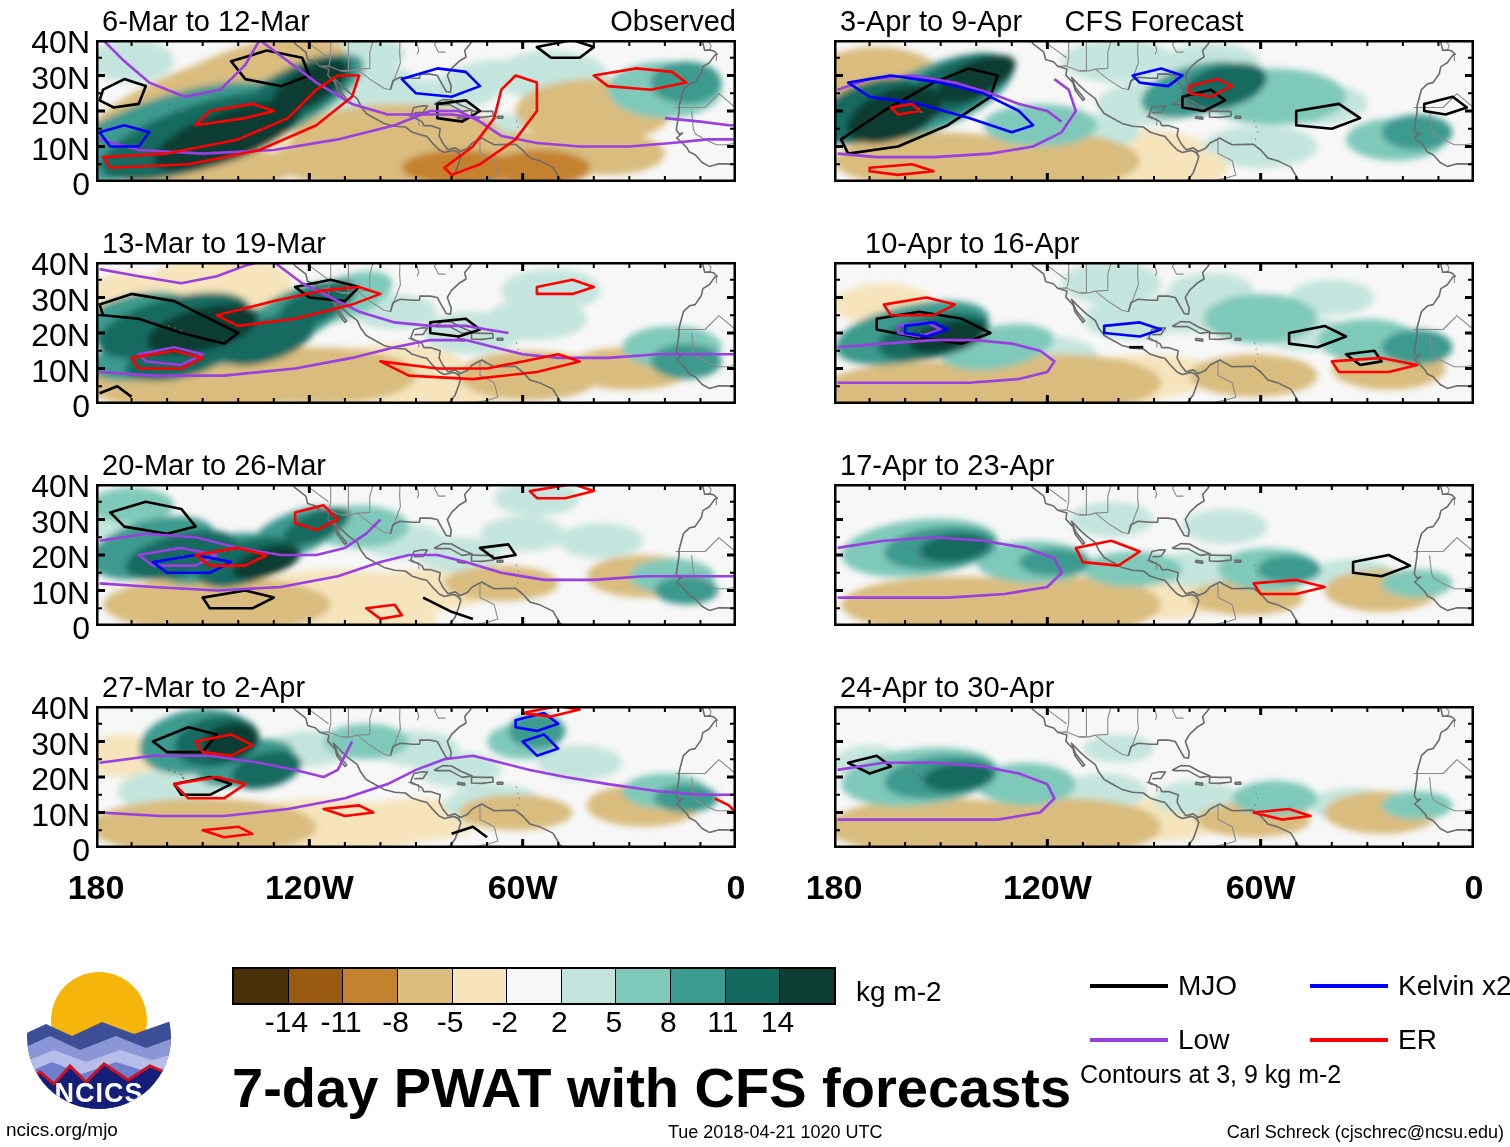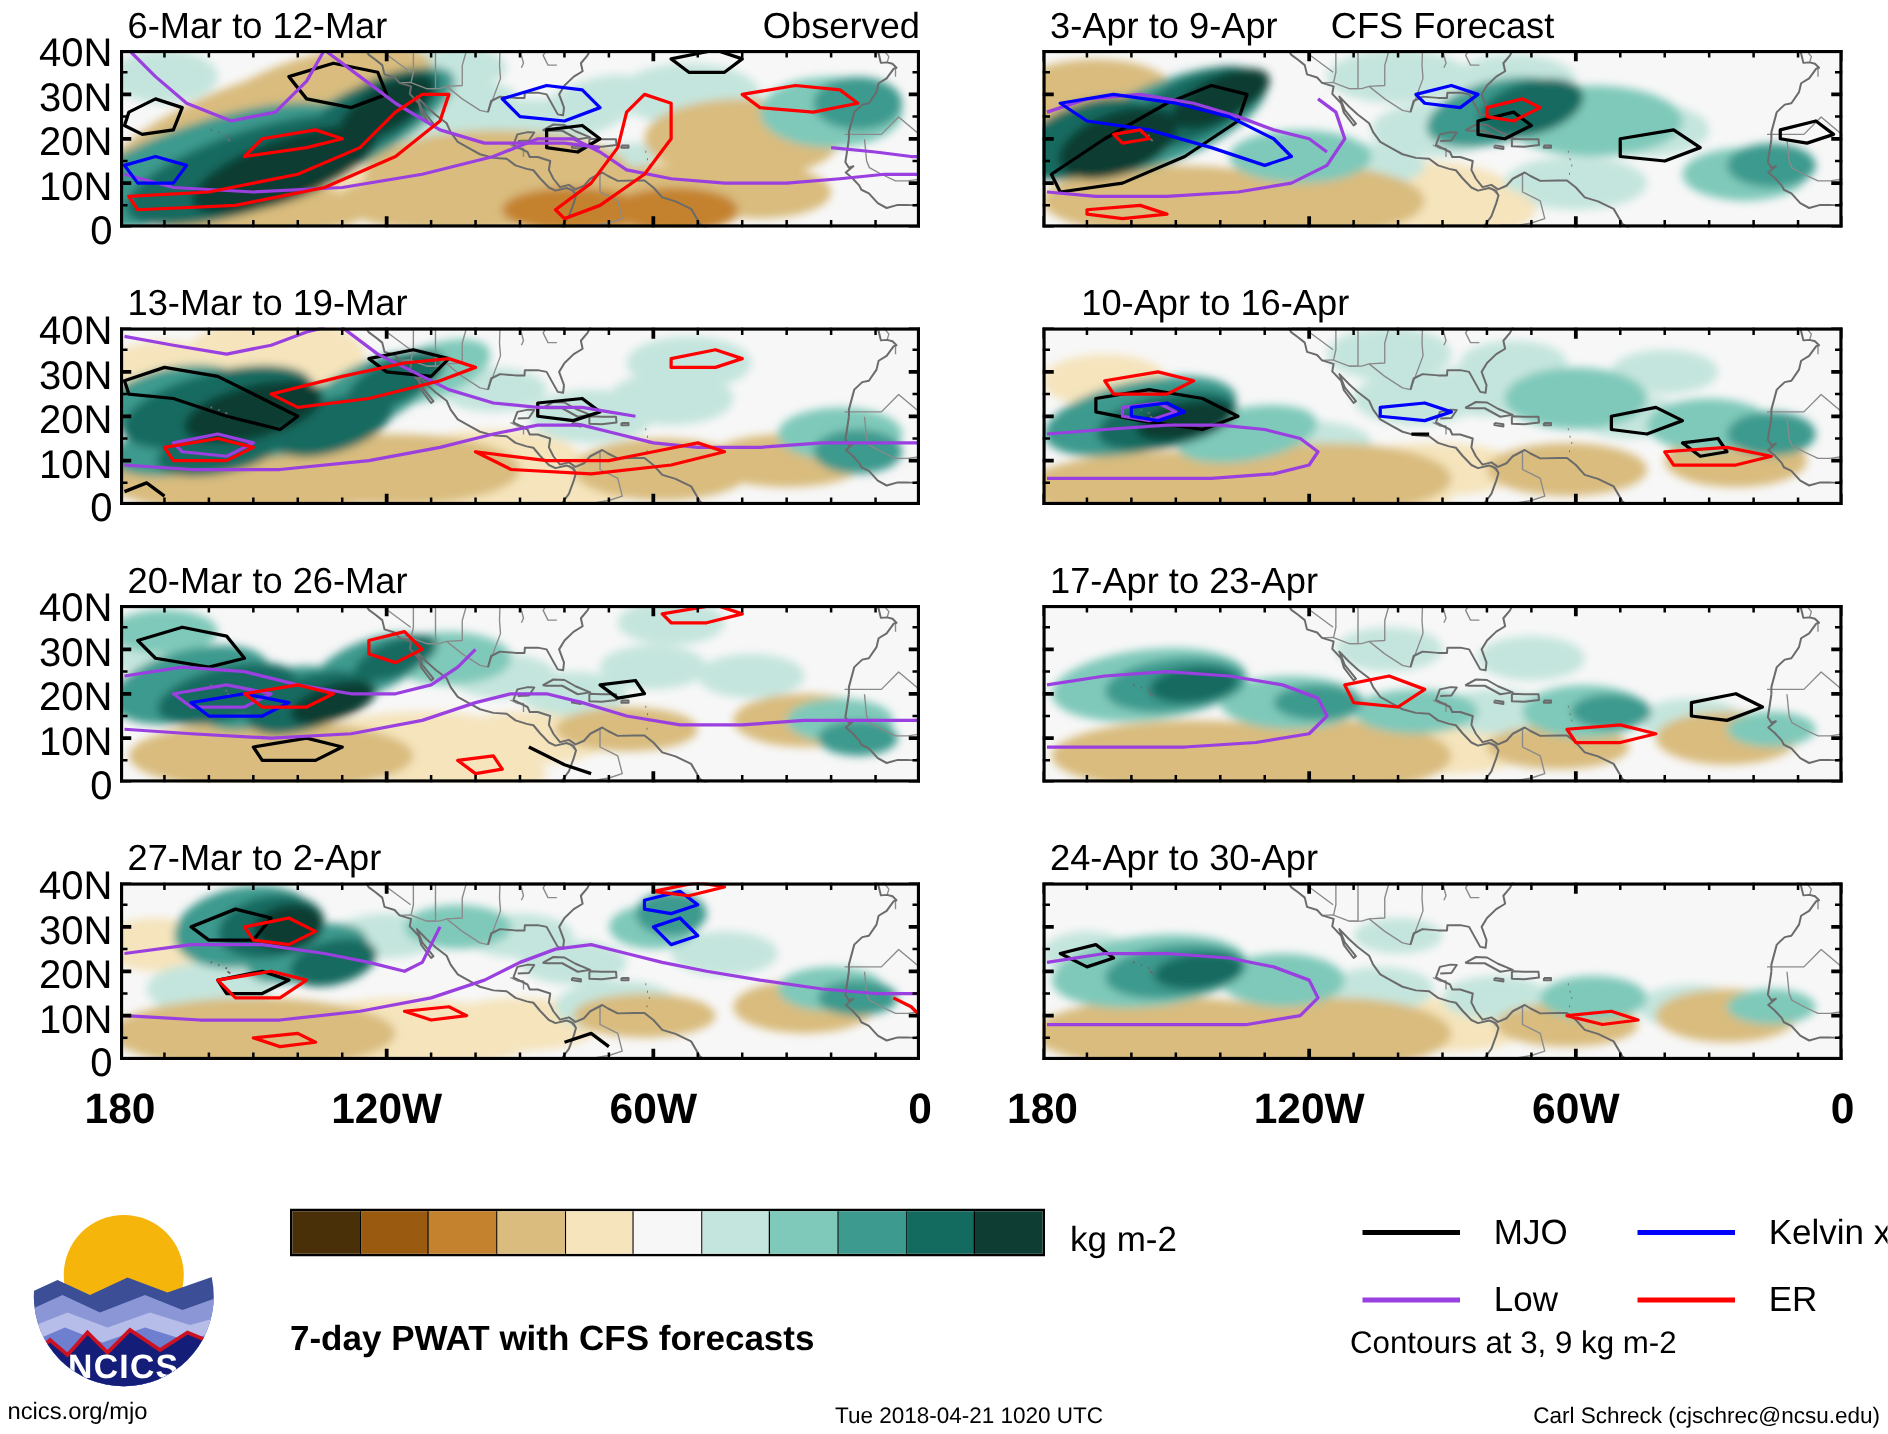--- a/index.html
+++ b/index.html
@@ -10,23 +10,23 @@
   .panel-sub{position:absolute;font-size:29px;line-height:1;white-space:nowrap;}
   .ylab{position:absolute;font-size:32px;text-align:right;line-height:1;white-space:nowrap;}
   .xlab{position:absolute;font-size:34px;text-align:center;line-height:1;white-space:nowrap;font-weight:bold;}
   .cbar-wrap{position:absolute;}
   .cbar{display:flex;border:2px solid #000;height:34px;width:600px;}
   .cbar div{flex:1 1 0;border-right:1px solid #000;}
   .cbar div:last-child{border-right:none;}
   .cbar-ticks{position:relative;width:600px;height:34px;}
   .cbar-ticks span{position:absolute;font-size:30px;transform:translateX(-50%);top:0;white-space:nowrap;}
   .cbar-units{position:absolute;font-size:28px;white-space:nowrap;}
-  .maintitle{position:absolute;font-size:28px;font-weight:bold;white-space:nowrap;}
+  .maintitle{position:absolute;font-size:56px;font-weight:bold;white-space:nowrap;}
   .legend{position:absolute;}
-  .legrow{position:absolute;display:flex;align-items:center;gap:27px;}
+  .legrow{position:absolute;display:flex;align-items:center;gap:10px;}
   .legline{width:78px;height:4px;display:block;}
   .legtext{font-size:28px;white-space:nowrap;}
   .legnote{position:absolute;font-size:25px;white-space:nowrap;}
   .foot{position:absolute;font-size:18px;white-space:nowrap;}
   .logo{position:absolute;}
   .logotext{position:absolute;font-size:19px;white-space:nowrap;}
 </style>
 </head>
 <body>
 
@@ -1224,20 +1224,32 @@
       <div style="background: rgb(196, 130, 46);"></div>
       <div style="background: rgb(217, 188, 126);"></div>
       <div style="background: rgb(245, 228, 188);"></div>
       <div style="background: rgb(247, 247, 247);"></div>
       <div style="background: rgb(196, 229, 221);"></div>
       <div style="background: rgb(127, 201, 186);"></div>
       <div style="background: rgb(61, 154, 142);"></div>
       <div style="background: rgb(19, 107, 96);"></div>
       <div style="background: rgb(13, 61, 51);"></div>
     </div>
+  <div class="cbar-ticks" id="cbar-ticks">
+      <span style="left: 54.5455px;">-14</span>
+      <span style="left: 109.091px;">-11</span>
+      <span style="left: 163.636px;">-8</span>
+      <span style="left: 218.182px;">-5</span>
+      <span style="left: 272.727px;">-2</span>
+      <span style="left: 327.273px;">2</span>
+      <span style="left: 381.818px;">5</span>
+      <span style="left: 436.364px;">8</span>
+      <span style="left: 490.909px;">11</span>
+      <span style="left: 545.455px;">14</span>
+    </div>
 </div>
 <div class="cbar-units" style="left:856px;top:976px;">kg m-2</div>
 
 <div class="maintitle" style="left:232px;top:1055px;">7-day PWAT with CFS forecasts</div>
 
 <div class="legend" style="left:1090px;top:970px;width:420px;height:110px;">
   <div class="legrow" style="left:0px;top:0px;">
     <span class="legline" id="ll0" style="background: rgb(0, 0, 0);"></span>
     <span class="legtext">MJO</span>
   </div>

